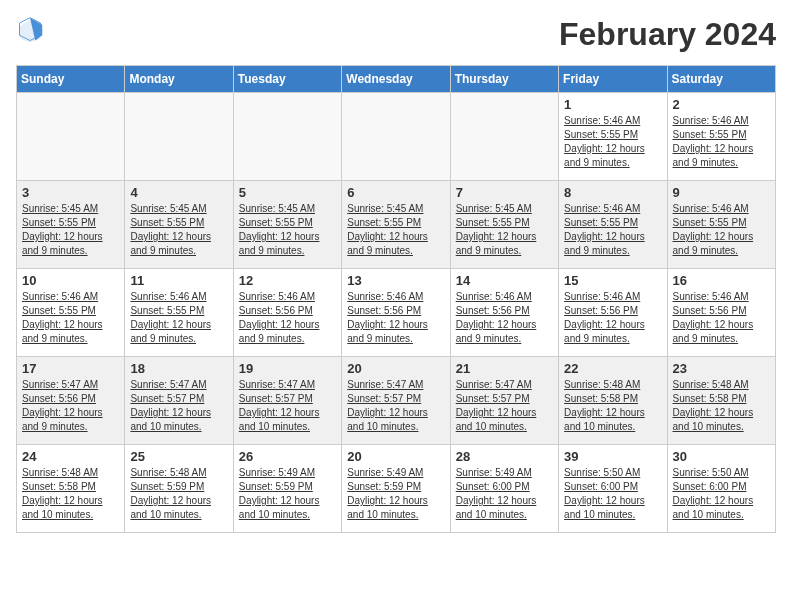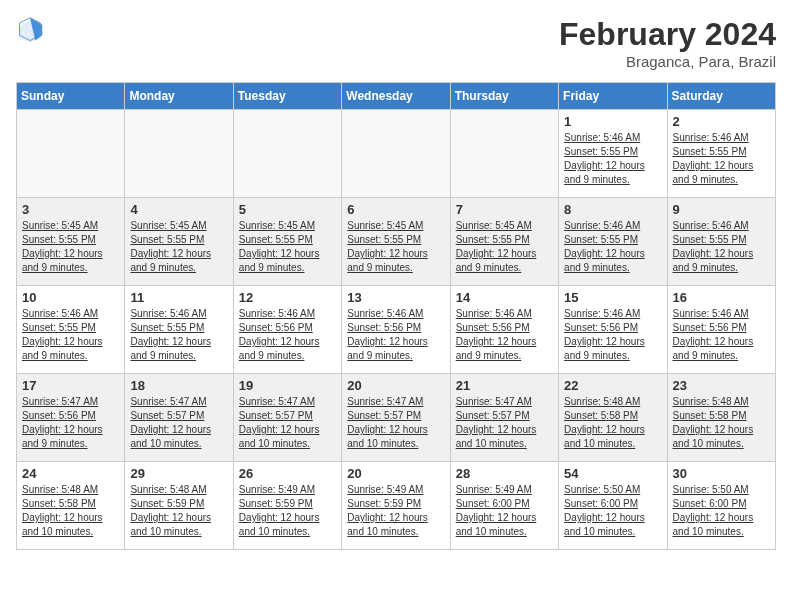--- a/index.html
+++ b/index.html
@@ -85,21 +85,20 @@
 <div class="header">
   <div class="logo">
     <svg class="logo-icon" viewBox="0 0 32 32" xmlns="http://www.w3.org/2000/svg">
       <polygon points="16,4 28,12 28,26 16,30 4,26 4,12" fill="#4a90d9" opacity="0.15"></polygon>
       <polygon points="16,2 30,10 30,22 22,28" fill="#4a90d9"></polygon>
       <polygon points="16,2 4,8 4,22 16,28 28,22 28,8" fill="none" stroke="#4a90d9" stroke-width="1"></polygon>
     </svg>
   </div>
   <div class="title-block">
     <div class="month-title">February 2024</div>
-    <div class="location">Braganca, Para, Brazil</div>
   </div>
 </div>
 
 <table>
   <thead>
     <tr>
     <th>Sunday</th>
         <th>Monday</th>
         <th>Tuesday</th>
         <th>Wednesday</th>
@@ -261,21 +260,21 @@
         </td>
       </tr>
       <tr>
         <td>
           <span class="day-num">24</span>
           <div class="day-info" style="white-space: pre-line;">Sunrise: 5:48 AM
 Sunset: 5:58 PM
 Daylight: 12 hours and 10 minutes.</div>
         </td>
         <td>
-          <span class="day-num">29</span>
+          <span class="day-num">25</span>
           <div class="day-info" style="white-space: pre-line;">Sunrise: 5:48 AM
 Sunset: 5:59 PM
 Daylight: 12 hours and 10 minutes.</div>
         </td>
         <td>
           <span class="day-num">26</span>
           <div class="day-info" style="white-space: pre-line;">Sunrise: 5:49 AM
 Sunset: 5:59 PM
 Daylight: 12 hours and 10 minutes.</div>
         </td>
@@ -285,21 +284,21 @@
 Sunset: 5:59 PM
 Daylight: 12 hours and 10 minutes.</div>
         </td>
         <td>
           <span class="day-num">28</span>
           <div class="day-info" style="white-space: pre-line;">Sunrise: 5:49 AM
 Sunset: 6:00 PM
 Daylight: 12 hours and 10 minutes.</div>
         </td>
         <td>
-          <span class="day-num">54</span>
+          <span class="day-num">39</span>
           <div class="day-info" style="white-space: pre-line;">Sunrise: 5:50 AM
 Sunset: 6:00 PM
 Daylight: 12 hours and 10 minutes.</div>
         </td>
         <td>
           <span class="day-num">30</span>
           <div class="day-info" style="white-space: pre-line;">Sunrise: 5:50 AM
 Sunset: 6:00 PM
 Daylight: 12 hours and 10 minutes.</div>
         </td>

